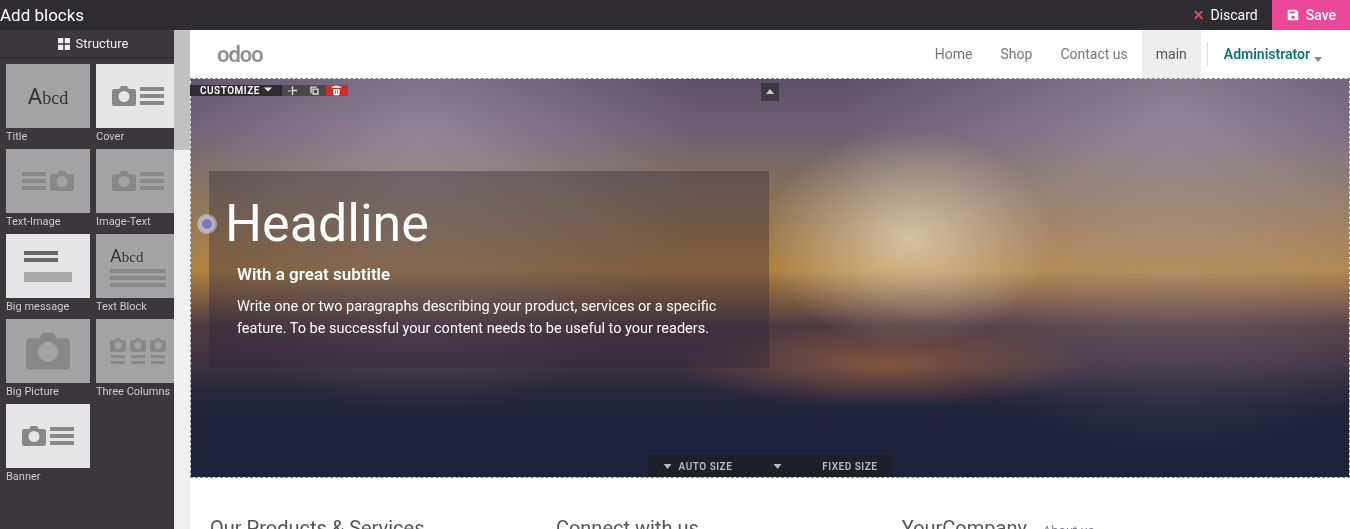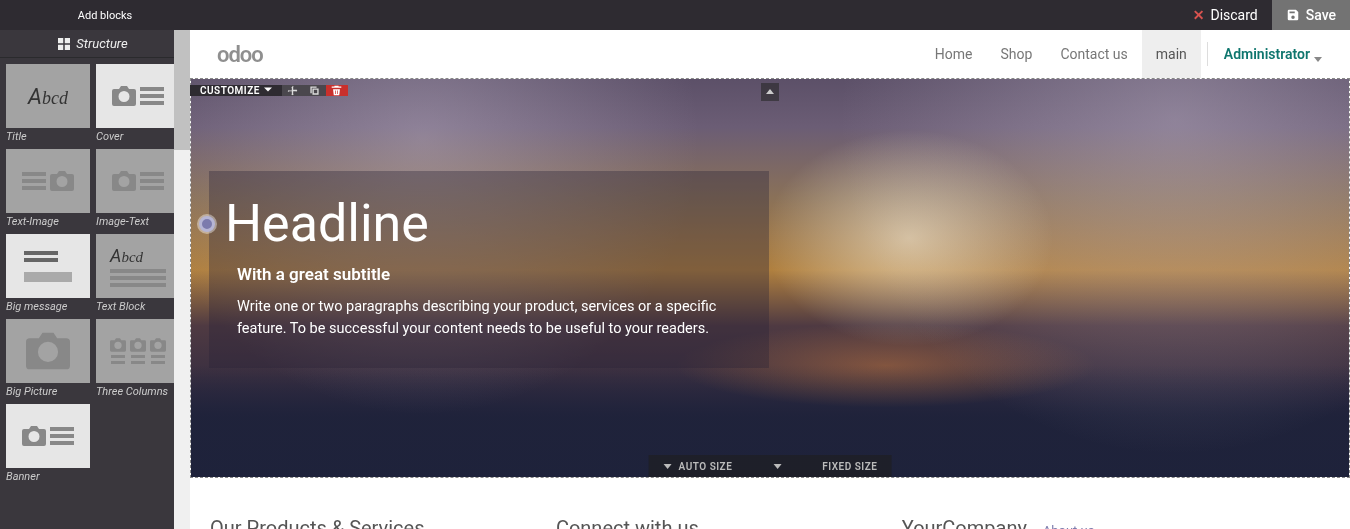--- a/index.html
+++ b/index.html
@@ -1,33 +1,33 @@
 <!DOCTYPE html>
 <html><head>
 <meta charset="utf-8">
 <style>
 * { margin: 0; padding: 0; box-sizing: border-box; font-family: -apple-system, BlinkMacSystemFont, "Segoe UI", Roboto, Helvetica, Arial, sans-serif; }
 html, body { width: 1350px; height: 529px; overflow: hidden; }
 body { display: flex; flex-direction: column; background: #fff; }
 
 .topbar { height: 30px; background: #2e2b31; color: #fff; display: flex; align-items: center; }
-.topbar-title { flex: 0 0 210px; text-align: center; font-size: 11px; }
+.topbar-title { flex: 0 0 210px; text-align: left; font-size: 17px; }
 .topbar-spacer { flex: 1; }
 .topbar-btn { height: 30px; padding: 0 14px; display: flex; align-items: center; gap: 6px; font-size: 14px; cursor: pointer; }
 .topbar-btn.discard { color: #fff; }
 .topbar-btn.discard .x { color: #d9534f; font-weight: bold; }
-.topbar-btn.save { background: #737373; color: #fff; font-weight: 500; }
+.topbar-btn.save { background: #ec4899; color: #fff; font-weight: 500; }
 .topbar-btn.save svg { width: 14px; height: 14px; fill: #fff; }
 
 .main { flex: 1; display: flex; overflow: hidden; }
 
 .sidebar { width: 190px; background: #3a373d; color: #ccc; overflow-y: hidden; position: relative; }
 .scrollbar-track { position: absolute; right: 0; top: 0; width: 16px; height: 100%; background: #f0f0f0; }
 .scrollbar-thumb { position: absolute; right: 0; top: 0; width: 16px; height: 120px; background: #c1c1c1; border-radius: 0; }
-.sidebar-inner { padding-right: 4px; font-style: italic; }
+.sidebar-inner { padding-right: 4px; }
 .structure-header { height: 28px; display: flex; align-items: center; justify-content: center; gap: 6px; font-size: 13px; color: #eee; border-bottom: 1px solid #2a2a2d; }
 .structure-header svg { width: 12px; height: 12px; fill: #eee; }
 .blocks-grid { display: grid; grid-template-columns: 1fr 1fr; gap: 6px; padding: 6px; }
 .block-cell { cursor: grab; }
 .block-preview { width: 100%; height: 64px; background: #a3a3a3; display: flex; align-items: center; justify-content: center; gap: 4px; }
 .block-preview.grey { background: #e6e6e6; }
 .block-label { font-size: 11px; color: #ccc; margin-top: 2px; display: block; }
 .camera-icon { width: 24px; height: 20px; }
 .camera-body { fill: #888; }
 .lines-icon { display: flex; flex-direction: column; gap: 3px; }

